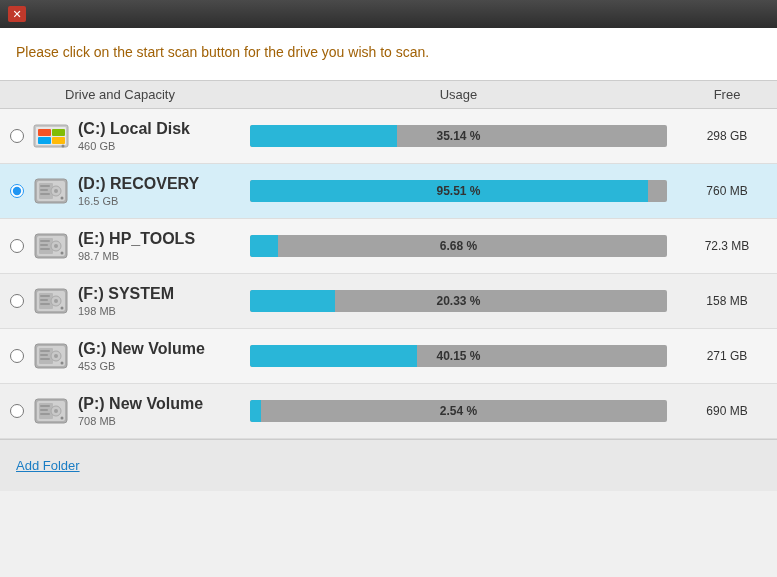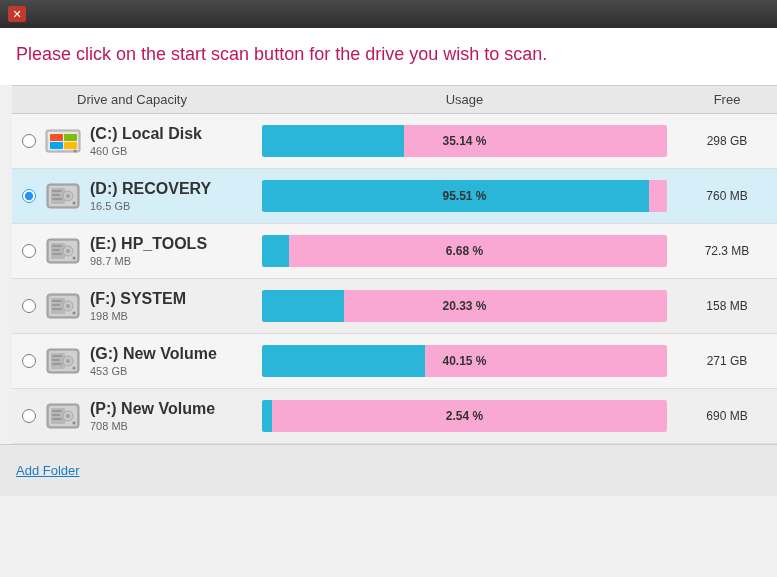--- a/index.html
+++ b/index.html
@@ -52,22 +52,22 @@
       justify-content: center;
       border-radius: 2px;
     }
 
     
     .main-content {
       background: white;
       padding: 16px 16px 8px 16px;
     }
     .instruction-text {
-      font-size: 18px;
-      color: #be185d;
+      font-size: 14px;
+      color: #a16207;
       padding-bottom: 12px;
     }
 
     
     .drive-table {
       width: 100%;
       border-collapse: collapse;
     }
     .table-header {
       background: #e8e8e8;
@@ -136,23 +136,23 @@
     .drive-capacity {
       font-size: 11px;
       color: #666;
       margin-top: 2px;
     }
 
     .usage-cell {
       padding: 8px 16px;
     }
     .usage-bar-container {
-      background: #f9a8d4;
+      background: #a3a3a3;
       border-radius: 2px;
-      height: 32px;
+      height: 22px;
       width: 100%;
       position: relative;
       overflow: hidden;
     }
     .usage-bar-fill {
       background: #29b6d8;
       height: 100%;
       position: absolute;
       top: 0;
       left: 0;
@@ -209,21 +209,20 @@
 
     
     .hdd-icon {
       display: flex;
       align-items: center;
       justify-content: center;
     }
 
     .table-wrapper {
       background: white;
-      margin-left: 12px;
     }
   </style>
 </head>
 <body>
 
 <div class="title-bar">
   <button class="close-btn">✕</button>
 </div>
 
 <div class="main-content">

